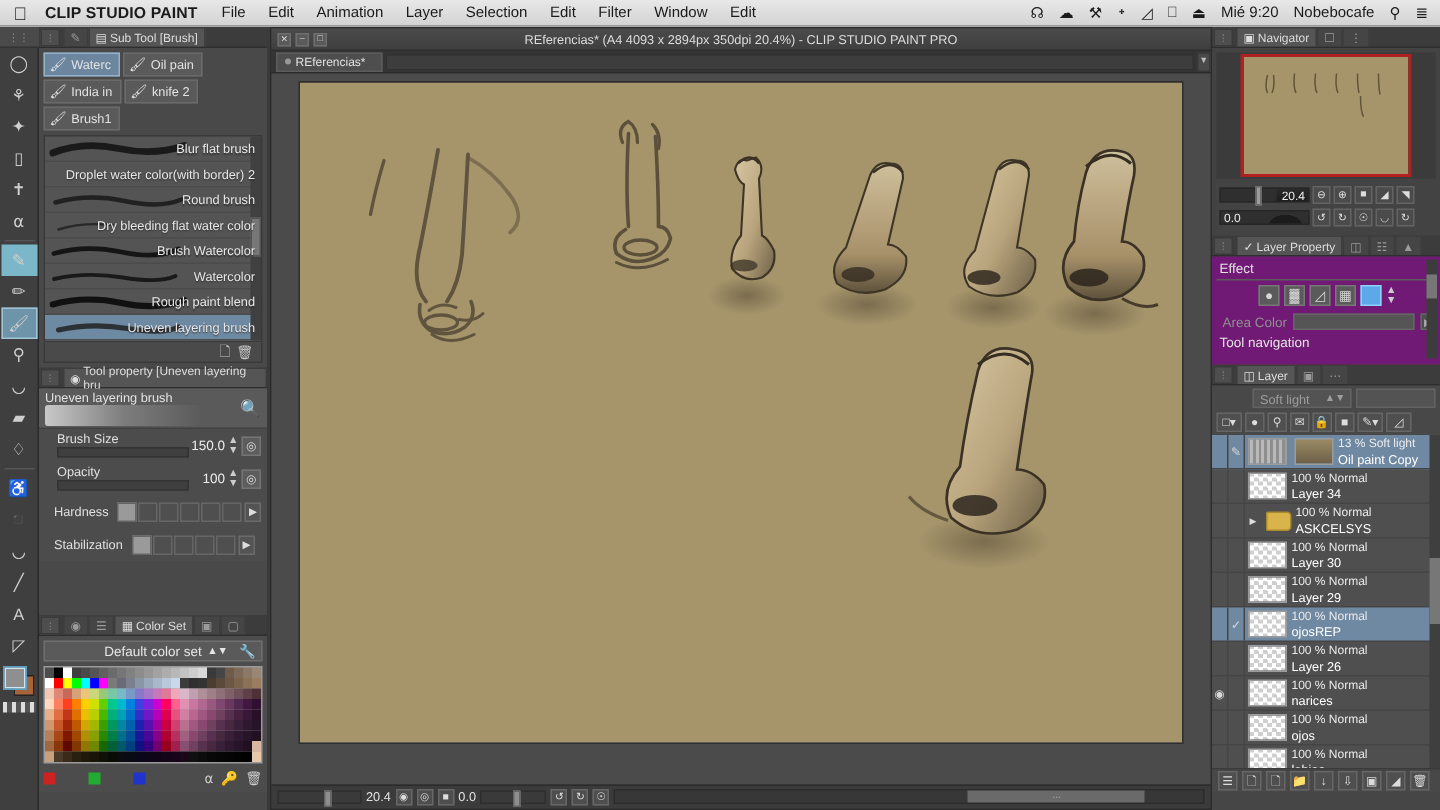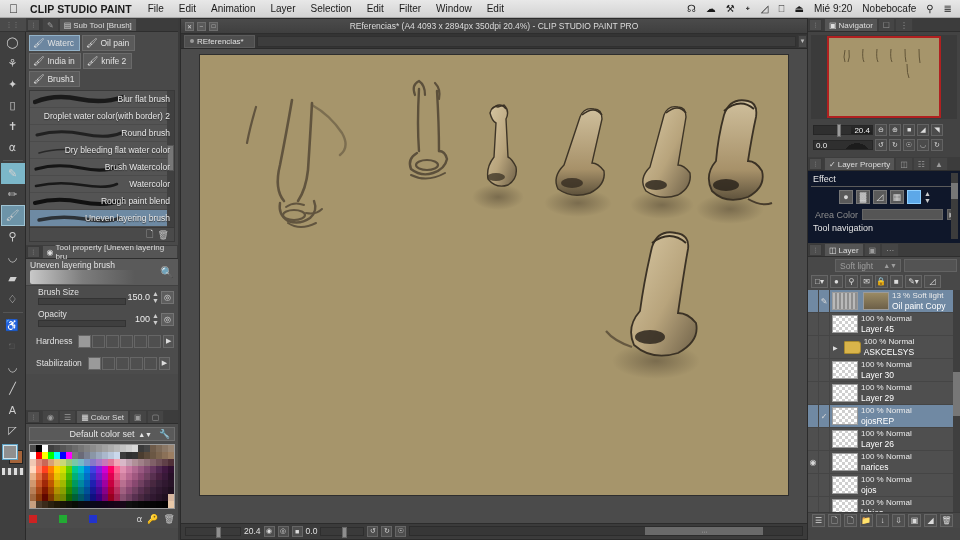--- a/index.html
+++ b/index.html
@@ -161,21 +161,21 @@
      background:linear-gradient(#2a2a2a,#1e1e1e);}
   .nav-slider .kn{ position:absolute; left:40%; top:-2px; width:4px;height:13px;background:#9b9b9b;border:1px solid #6b6b6b;}
   .nav-slider .val{ position:absolute; right:2px; top:0px; font-size:8px; color:#efefef;}
   .nav-btn{ width:12px;height:12px; background:#4b4b4b; border:1px solid #636363;
      display:flex;align-items:center;justify-content:center;font-size:7px;color:#ddd;}
   .nav-box{ width:60px;height:10px; background:#2f2f2f;border:1px solid #262626; position:relative;}
   .nav-box .val{ position:absolute; left:2px;top:0; font-size:8px;color:#efefef;}
   .nav-box .curve{ position:absolute; right:2px; bottom:0; width:26px;height:7px;
      background:radial-gradient(ellipse at 50% 120%, #1c1c1c 60%, transparent 61%);}
 
-  .lp-body{ background:#0f172a; padding:2px 3px; position:relative; height:72px;}
+  .lp-body{ background:#701a75; padding:2px 3px; position:relative; height:72px;}
   .lp-sec{ font-size:9px; color:#e4e4e4; padding:1px 0 2px 2px; border-bottom:1px solid #5b5b5b; }
   .lp-effect{ display:flex; align-items:center; gap:3px; padding:3px 0 3px 28px;}
   .eff{ width:14px;height:14px; border:1px solid #777; background:#5a5a5a;
     display:flex;align-items:center;justify-content:center; font-size:9px;}
   .lp-area{ display:flex; align-items:center; gap:4px; padding:2px 0 2px 4px;}
   .lp-area .lab{ font-size:9px; color:#8e8e8e;}
   .lp-area .fld{ flex:1; height:11px; background:#555; border:1px solid #666;}
   .lp-area .ar{ width:10px;height:11px;background:#4e4e4e;border:1px solid #666;
     display:flex;align-items:center;justify-content:center;font-size:7px;color:#aaa;}
   .lp-sb{ position:absolute; right:2px; top:2px; width:7px; height:66px; background:#3c3c3c;}
@@ -941,21 +941,21 @@
           <span class="l2">Oil paint Copy</span>
         </span>
       </div>
 
       <div class="lrow">
         <span class="lcol"></span>
         <span class="lcol"></span>
         <span class="lthumb" style="background:repeating-conic-gradient(#cfcfcf 0% 25%,#fff 0% 50%) 50%/6px 6px"></span>
         <span class="ltext">
           <span class="l1">100 % Normal</span>
-          <span class="l2">Layer 45</span>
+          <span class="l2">Layer 34</span>
         </span>
       </div>
 
       <div class="lrow">
         <span class="lcol"></span>
         <span class="lcol"></span>
         <span class="tri">▶</span>
         <span class="folder"></span>
         <span class="ltext">
           <span class="l1">100 % Normal</span>

